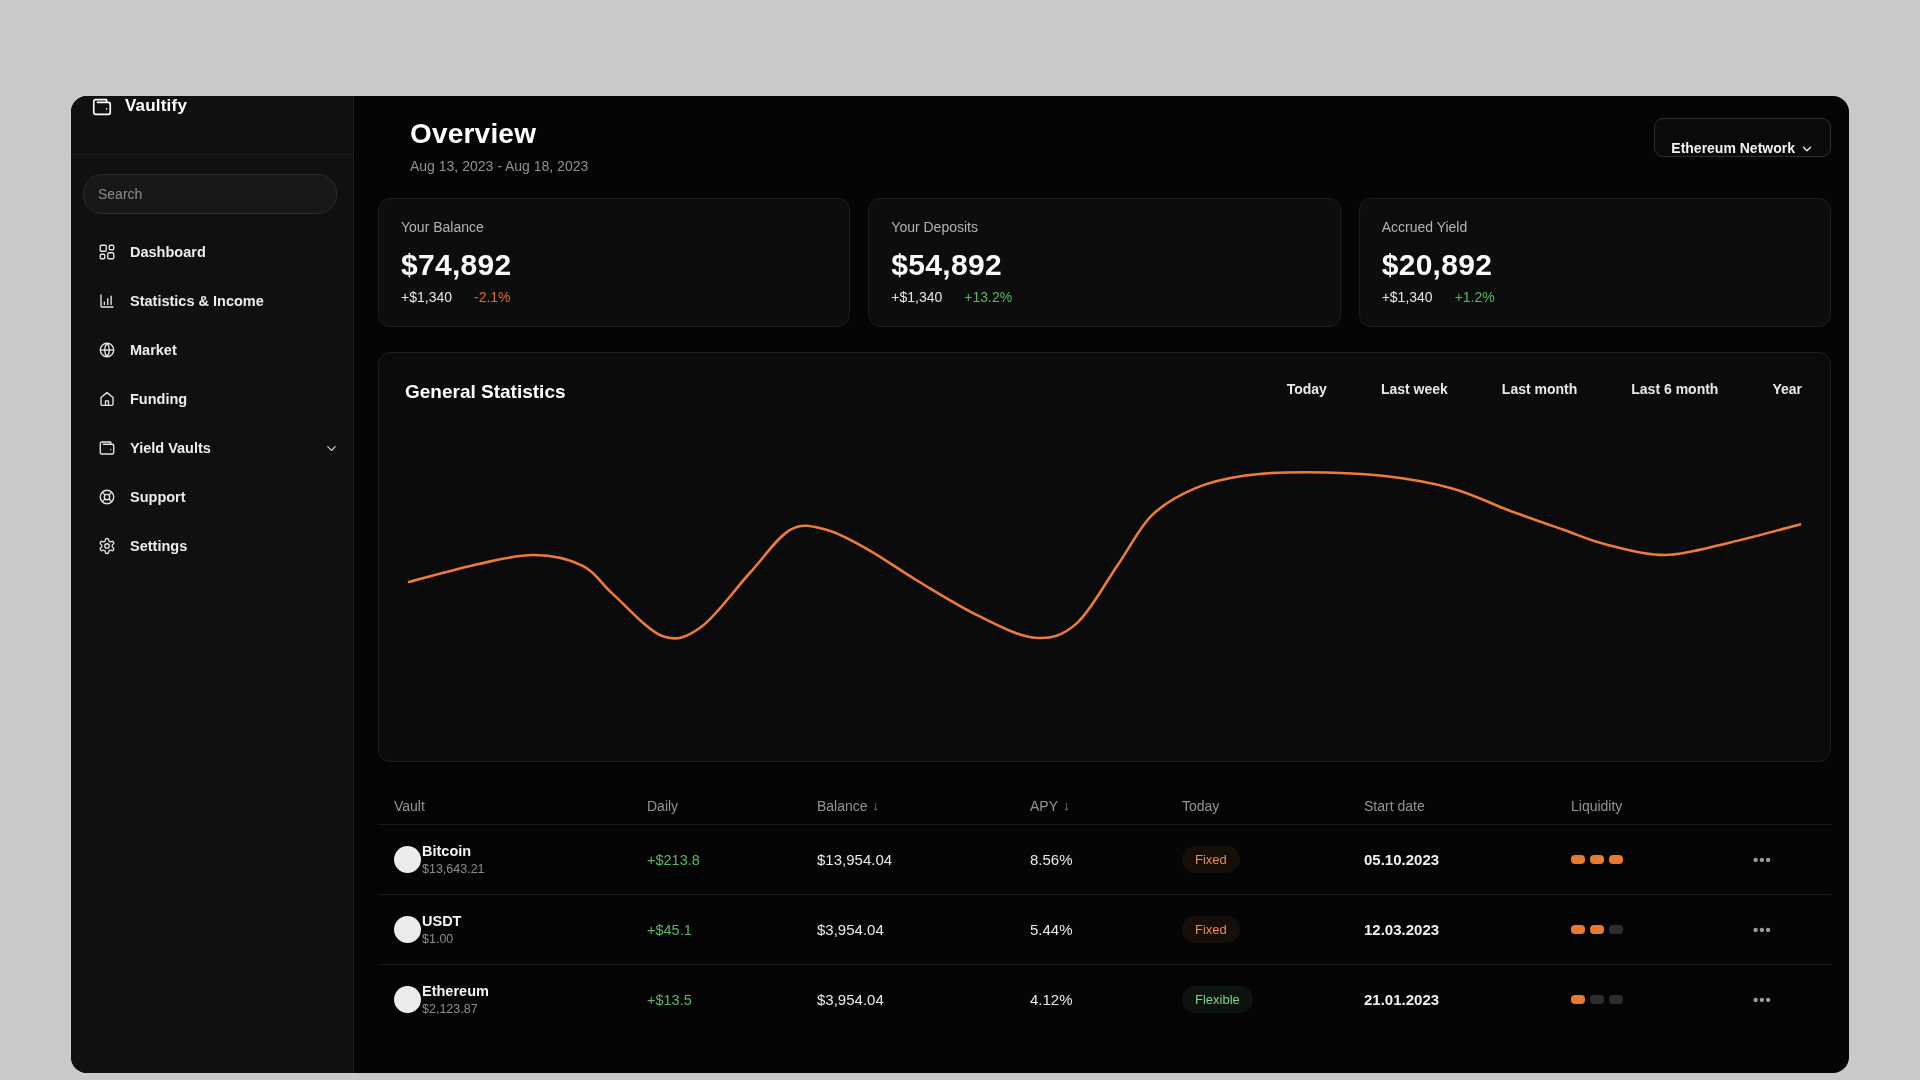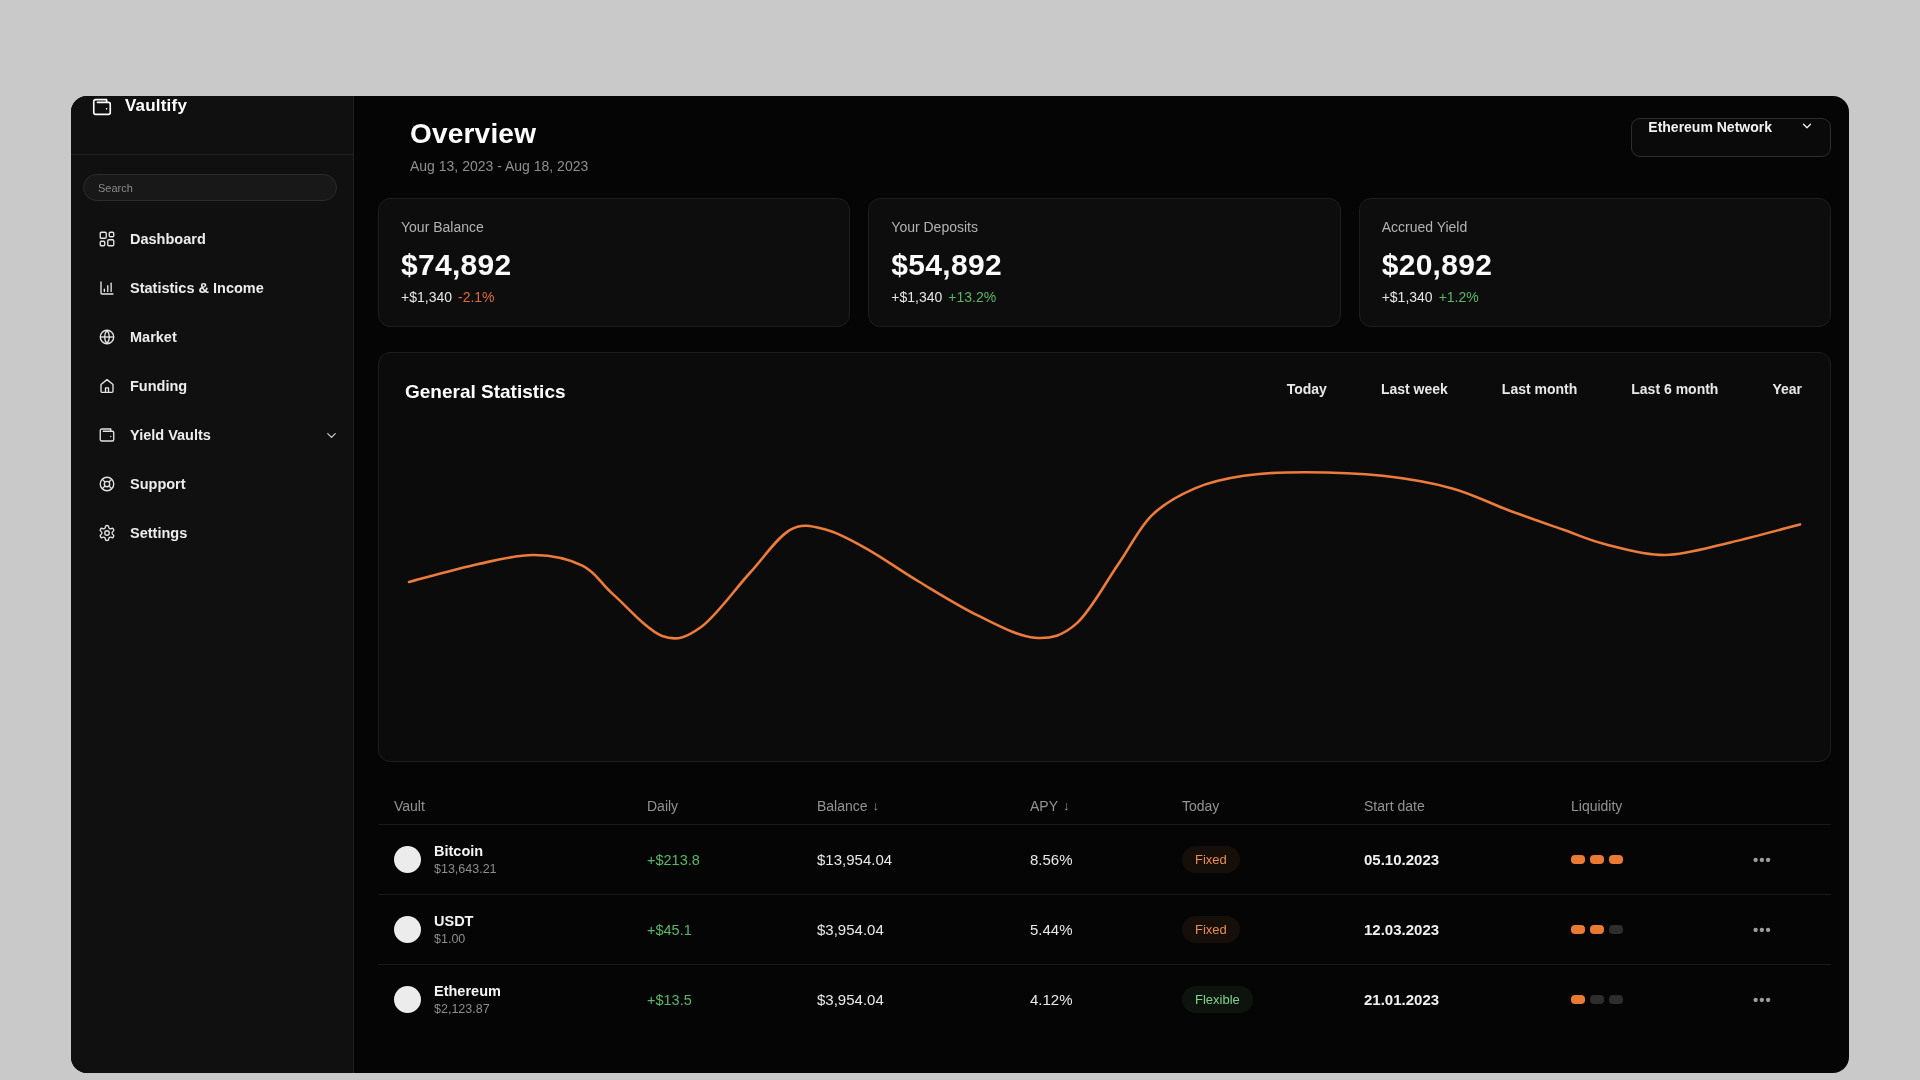--- a/index.html
+++ b/index.html
@@ -6,62 +6,62 @@
   html,body { width:1920px; height:1080px; background:#c9c9c9; font-family:"Liberation Sans", sans-serif; overflow:hidden; }
 
   .window { position:absolute; left:71px; top:96px; width:1778px; height:977px; background:#050505; border-radius:16px; overflow:hidden; display:flex; }
 
   
   .sidebar { width:283px; height:100%; background:#101010; border-right:1px solid #1f1f1f; flex:0 0 auto; }
   .logo-row { display:flex; align-items:flex-start; gap:12px; padding:0 20px; height:59px; border-bottom:1px solid #1f1f1f; }
   .logo-row .app-title { color:#fff; font-size:17px; font-weight:bold; letter-spacing:.2px; }
   .logo-icon { color:#fff; display:flex; }
   .search-wrap { margin:19px 16px 0 12px; }
-  .search-input { width:100%; height:27px; background:#181818; border:1px solid #2c2c2c; border-radius:19px; color:#e5e5e5; font-size:11px; padding:0 14px; outline:none; font-family:"Liberation Sans", sans-serif; }
+  .search-input { width:100%; height:40px; background:#181818; border:1px solid #2c2c2c; border-radius:19px; color:#e5e5e5; font-size:14px; padding:0 14px; outline:none; font-family:"Liberation Sans", sans-serif; }
   .search-input::placeholder { color:#8b8b8b; }
   .nav { margin-top:18px; }
   .nav-item { display:flex; align-items:center; gap:14px; height:40px; padding:0 14px 0 26px; color:#ededed; font-size:14.5px; font-weight:bold; cursor:pointer; margin-bottom:9px; }
   .nav-item .nav-icon { color:#e3e3e3; display:flex; width:19px; justify-content:center; }
   .nav-item .spacer { flex:1; }
   .chev { color:#cfcfcf; display:flex; }
 
   
   .main { flex:1; padding:22px 18px 0 24px; position:relative; }
   .header-row { display:flex; justify-content:space-between; align-items:flex-start;margin-left:32px; }
   .page-title { color:#fff; font-size:28px; font-weight:bold; letter-spacing:.2px; }
   .date-range { color:#8f8f8f; font-size:14px; margin-top:8px; }
-  .network-btn { display:flex; align-items:flex-start; gap:28px; background:#0a0a0a; border:1px solid #2e2e2e; border-radius:9px; height:39px; padding:0 16px; color:#f2f2f2; font-size:14px; font-weight:bold; cursor:pointer; }
+  .network-btn { display:flex; align-items:flex-end; gap:5px; background:#0a0a0a; border:1px solid #2e2e2e; border-radius:9px; height:39px; padding:0 16px; color:#f2f2f2; font-size:14px; font-weight:bold; cursor:pointer; }
 
   
   .cards { display:flex; gap:18px; margin-top:24px; }
   .card { flex:1; height:129px; background:#0d0d0d; border:1px solid #1e1e1e; border-radius:12px; padding:20px 22px; }
   .card-label { color:#b3b3b3; font-size:14px; }
   .card-value { color:#fafafa; font-size:30px; font-weight:bold; margin-top:13px; letter-spacing:.3px; }
   .card-delta { font-size:14px; margin-top:7px; color:#e6e6e6; }
-  .pct { margin-left:6px; }
+  .pct { margin-left:22px; }
   .pct.neg { color:#dd6b33; }
   .pct.pos { color:#57b865; }
 
   
   .chart-panel { position:relative; margin-top:25px; height:410px; background:#0b0b0b; border:1px solid #1e1e1e; border-radius:12px; }
   .chart-head { display:flex; justify-content:space-between; padding:28px 28px 0 26px; }
   .chart-title { color:#fff; font-size:19px; font-weight:bold; }
   .chart-tabs { display:flex; gap:54px; }
   .chart-tab { color:#e8e8e8; font-size:14px; font-weight:bold; cursor:pointer; }
   .plot { position:absolute; left:30px; right:30px; top:112px; height:180px; }
   .plot svg { width:100%; height:100%; display:block; overflow:visible; }
 
   
   .table { margin-top:26px; }
   .trow { display:grid; grid-template-columns:253px 170px 213px 152px 182px 207px 182px 1fr; align-items:center; padding-left:16px; }
   .thead { height:36px; color:#949494; font-size:14px; }
   .thead .th { display:flex; align-items:flex-start; gap:5px; }
   .sort-arrow { font-size:13px; color:#949494; }
   .tbody .trow { height:70px; border-top:1px solid #1a1a1a; }
-  .vault-cell { display:flex; align-items:center; gap:13px; }
+  .vault-cell { display:flex; align-items:center; gap:1px; }
   .avatar { width:27px; height:27px; border-radius:50%; background:#ececec; flex:0 0 auto; }
   .vault-name { color:#f5f5f5; font-size:14.5px; font-weight:bold; }
   .vault-price { color:#8d8d8d; font-size:12.5px; margin-top:3px; }
   .daily { color:#57b865; font-size:14.5px; }
   .balance, .apy { color:#e9e9e9; font-size:15px; }
   .badge { display:inline-block; font-size:13px; padding:6px 13px; border-radius:999px; }
   .badge-fixed { color:#e98d52; background:rgba(233,122,60,.08); }
   .badge-flexible { color:#80d18b; background:rgba(110,209,122,.08); }
   .start-date { color:#f0f0f0; font-size:15px; font-weight:bold; }
   .liq { display:flex; gap:5px; }

